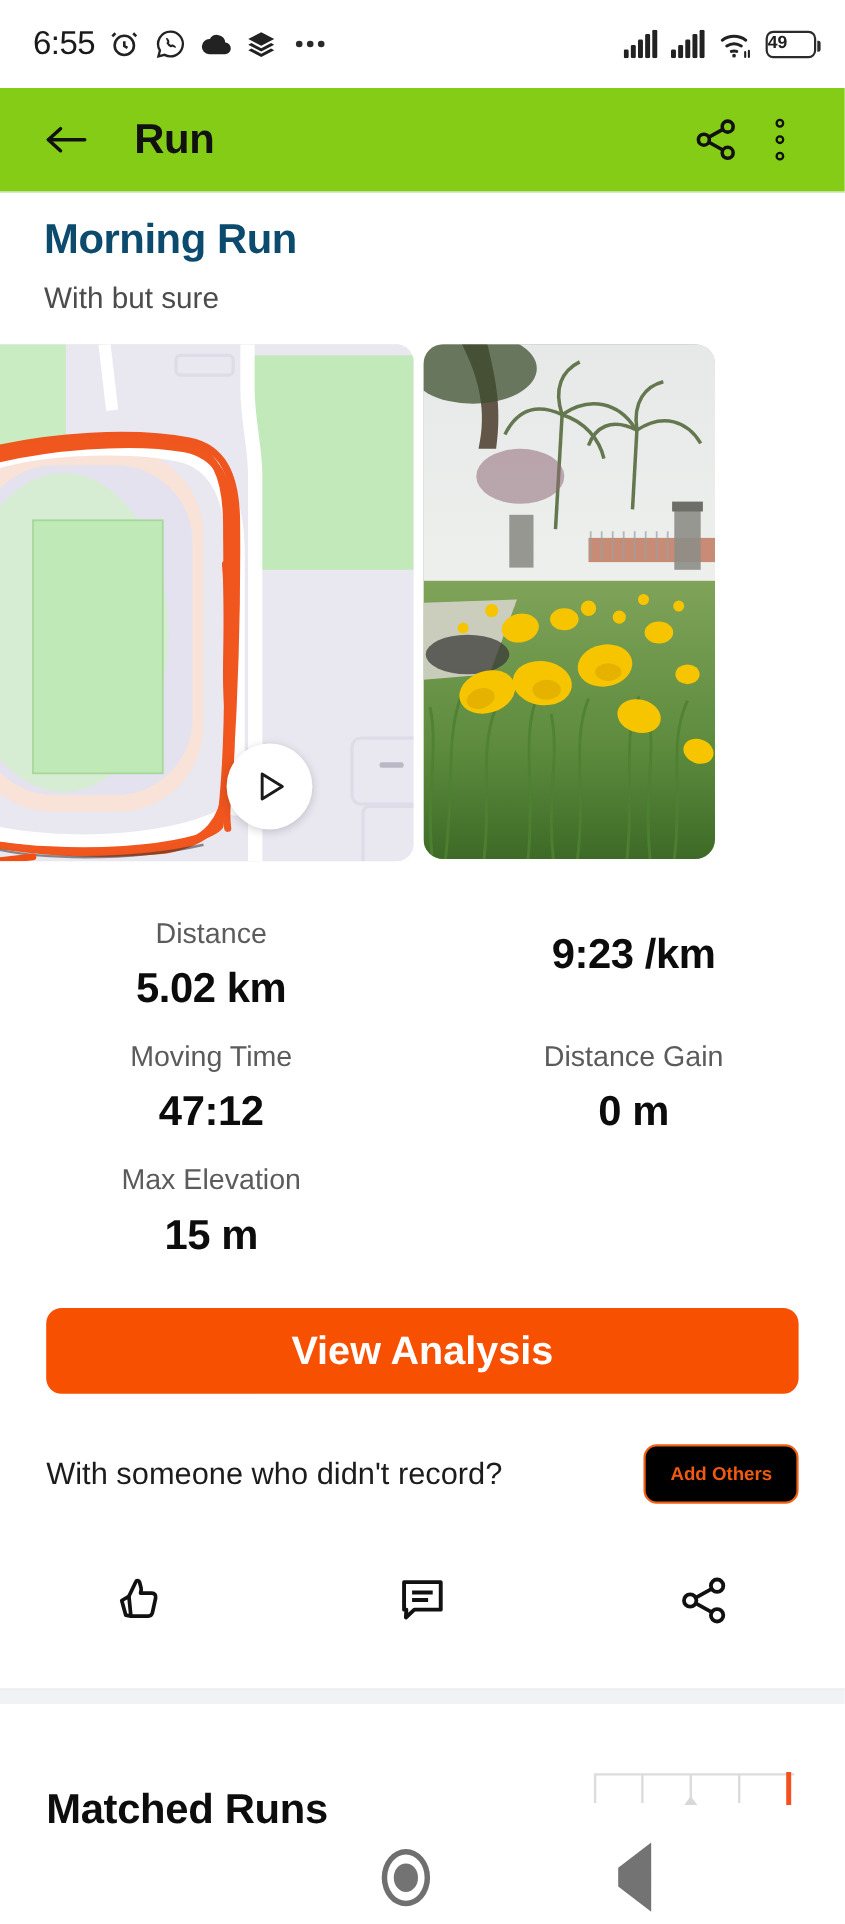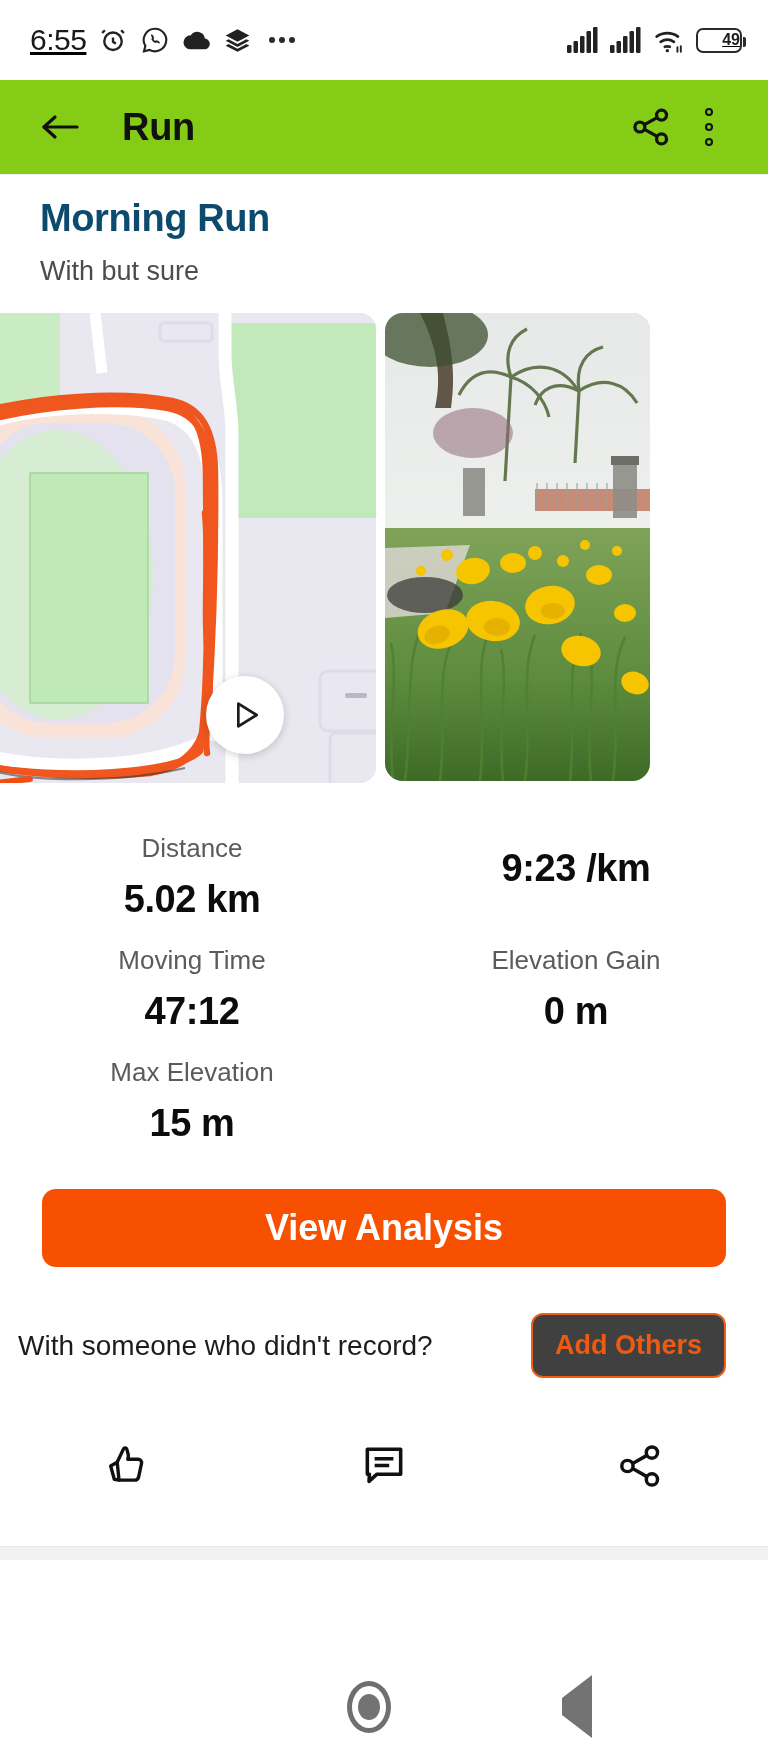--- a/index.html
+++ b/index.html
@@ -7,31 +7,31 @@
     width:768px; height:1749px;
     background:#ffffff;
     font-family:"Liberation Sans", sans-serif;
     overflow:hidden;
   }
   .phone { position:relative; width:768px; height:1749px; background:#fff; }
 
   
   .statusbar {
     height:80px; display:flex; align-items:center;
-    justify-content:space-between; padding:0 26px 0 30px;text-decoration:underline;
+    justify-content:space-between; padding:0 26px 0 30px;
   }
   .sb-left { display:flex; align-items:center; gap:12px; }
   .sb-time { font-size:30px; color:#1a1a1a; letter-spacing:-0.5px; font-weight:400; }
   .sb-right { display:flex; align-items:center; gap:11px; }
   .sb-ico { display:flex; align-items:center; }
   .dots3 { display:flex; gap:4px; align-items:center; margin-left:6px; }
   .dots3 i { width:6px; height:6px; border-radius:50%; background:#2a2a2a; display:block; }
   .batt {
     width:46px; height:25px; border:2.5px solid #2b2b2b; border-radius:7px;
-    display:flex; align-items:center; justify-content:flex-end; position:relative;
+    display:flex; align-items:center; justify-content:flex-start; position:relative;
   }
   .batt::after {
     content:""; position:absolute; right:-6px; top:7px;
     width:3px; height:10px; background:#2b2b2b; border-radius:0 2px 2px 0;
   }
   .batt span { font-size:16px; font-weight:600; color:#202020; line-height:1; }
 
   
   .appbar {
     height:95px; display:flex; align-items:center;
@@ -84,26 +84,26 @@
   .cta {
     width:100%; height:78px; border:none; border-radius:14px;
     background:#f75000; color:#fff; font-size:36px; font-weight:700;
     font-family:"Liberation Sans", sans-serif; display:flex;
     align-items:center; justify-content:center; cursor:pointer;
   }
 
   
   .others {
     display:flex; align-items:center; justify-content:space-between;
-    padding:46px 42px 0 18px;
+    padding:46px 42px 0 42px;
   }
   .others-text { font-size:28px; color:#1c1c1c; font-weight:400; }
   .others-btn {
-    border:2px solid #ef6015; border-radius:12px; background:#404040;
-    color:#ef5a10; font-size:27px; font-weight:700; padding:15px 22px;
+    border:2px solid #ef6015; border-radius:12px; background:#000000;
+    color:#ef5a10; font-size:17px; font-weight:700; padding:15px 22px;
     font-family:"Liberation Sans", sans-serif; cursor:pointer; white-space:nowrap;
   }
 
   
   .social { display:flex; margin-top:50px; }
   .social-btn {
     width:33.333%; display:flex; align-items:center; justify-content:center;
     height:80px; cursor:pointer;
   }
 
@@ -368,21 +368,21 @@
       <div class="stat-cell">
         <div class="stat-value">9:23 /km</div>
       </div>
     </div>
     <div class="stat-row">
       <div class="stat-cell">
         <div class="stat-label">Moving Time</div>
         <div class="stat-value">47:12</div>
       </div>
       <div class="stat-cell">
-        <div class="stat-label">Elevation Gain</div>
+        <div class="stat-label">Distance Gain</div>
         <div class="stat-value">0 m</div>
       </div>
     </div>
     <div class="stat-row">
       <div class="stat-cell">
         <div class="stat-label">Max Elevation</div>
         <div class="stat-value">15 m</div>
       </div>
     </div>
   </div>
@@ -420,20 +420,36 @@
             <circle cx="6.2" cy="12" r="2.6"></circle>
             <circle cx="17.5" cy="18.2" r="2.6"></circle>
           <path d="M8.6 10.8 15.2 7.1M8.6 13.2l6.6 3.7"></path>
         </svg>
       </span>
     </div>
   </div>
 
   <div class="gap-div"></div>
 
+  <div class="matched">
+    <div class="matched-title">Matched Runs</div>
+    <div class="scale">
+      <svg width="190" height="64" viewBox="0 0 190 64">
+        <path d="M4 10 H 186" stroke="#dcdcdc" stroke-width="2"></path>
+        <g stroke="#dcdcdc" stroke-width="2.2">
+          <path d="M5 10 v 26"></path>
+            <path d="M48 10 v 26"></path>
+            <path d="M92 10 v 26"></path>
+            <path d="M136 10 v 26"></path>
+        </g>
+        <path d="M181 8 v 30" stroke="#f4511e" stroke-width="4.5"></path>
+        <path d="M92 30 l 6 8 h -12 z" fill="#d8d8d8"></path>
+      </svg>
+    </div>
+  </div>
 
   <div class="navbar">
     <div>
       <span class="nav-sq"></span>
     </div>
     <div>
       <span class="nav-circ">
           <i></i>
         </span>
     </div>

